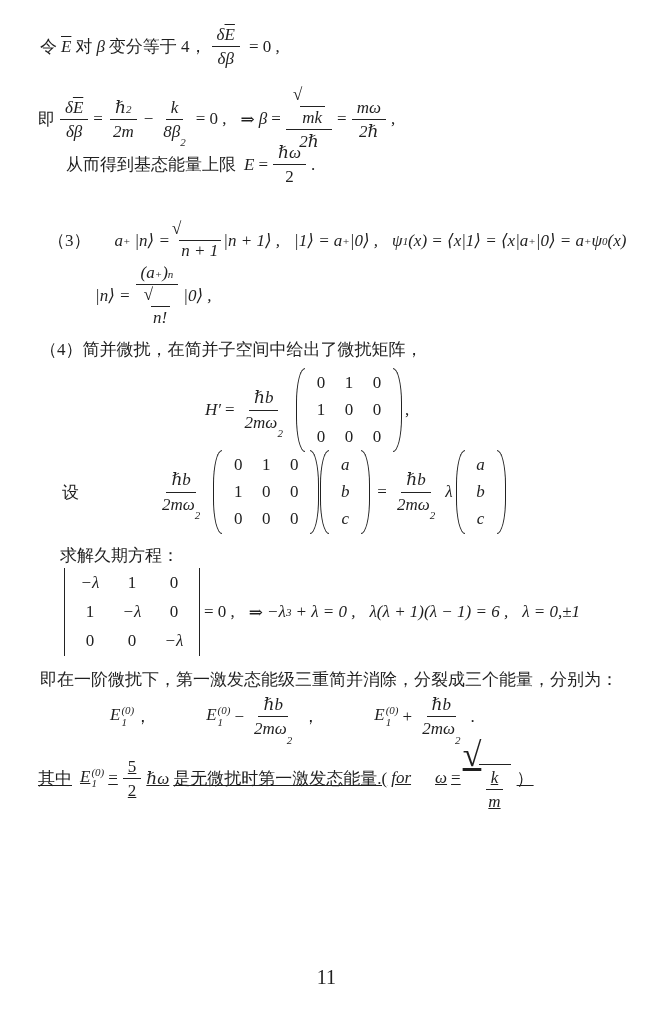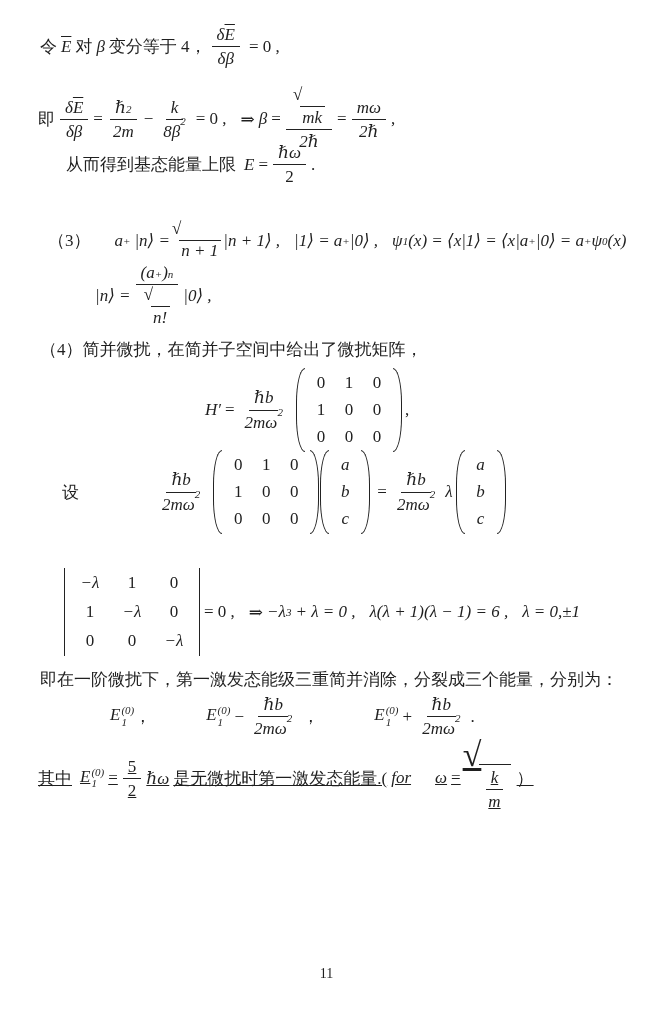--- a/index.html
+++ b/index.html
@@ -12,21 +12,21 @@
   .cn   { font-style:normal; }
   .math { font-style:italic; }
   .rm   { font-style:normal; }
   .gap4 { margin-left:4px; } .gap8 { margin-left:8px; } .gap14 { margin-left:14px; }
   .gap24 { margin-left:24px; } .gap55 { margin-left:55px; }
 
   
   .frac { display:inline-flex; flex-direction:column; align-items:center;
           vertical-align:middle; margin:0 5px; line-height:1.25; }
   .frac .num { border-bottom:1.2px solid #222; padding:0 5px 1px; display:inline-flex; align-items:baseline; }
-  .frac .den { padding:1px 5px 0; display:inline-flex; align-items:flex-start; }
+  .frac .den { padding:1px 5px 0; display:inline-flex; align-items:flex-end; }
 
   
   .ol { text-decoration:overline; }
 
   
   sup.s, sub.s { font-size:11px; font-style:italic; line-height:0; }
   .supsub { display:inline-flex; flex-direction:column; justify-content:center;
             font-size:11px; font-style:italic; line-height:1.05; margin-left:1px;
             vertical-align:middle; }
 
@@ -46,21 +46,21 @@
              border-radius:11px 0 0 11px / 50% 0 0 50%; }
   .paren-r { width:8px; border:1.6px solid #222; border-left:none;
              border-radius:0 11px 11px 0 / 0 50% 50% 0; }
 
   
   .det { display:grid; grid-template-columns:repeat(3,30px); column-gap:12px;
          row-gap:9px; padding:5px 10px; justify-items:center; align-items:center;
          border-left:1.4px solid #222; border-right:1.4px solid #222; margin-right:4px; }
 
   .pagenum { position:absolute; top:966px; left:0; width:100%; text-align:center;
-             font-size:14px; font-style:normal; }
+             font-size:20px; font-style:normal; }
 </style>
 </head>
 <body>
 
 <div class="page">
 
   <div class="line" style="top:24px; left:40px;">
     <span class="cn">令</span>
     <span class="math ol gap4">E</span>
     <span class="cn gap4">对</span>
@@ -278,20 +278,23 @@
       <span class="paren-l"></span>
       <span class="body">
         <span class="math">a</span>
         <span class="math">b</span>
         <span class="math">c</span>
       </span>
       <span class="paren-r"></span>
     </span>
   </div>
 
+  <div class="line" style="top:544px; left:60px;">
+    <span class="cn">求解久期方程：</span>
+  </div>
 
   <div class="line" style="top:568px; left:64px;">
     <span class="det">
       <span class="math">−λ</span>
         <span class="rm">1</span>
         <span class="rm">0</span>
       <span class="rm">1</span>
         <span class="math">−λ</span>
         <span class="rm">0</span>
       <span class="rm">0</span>

